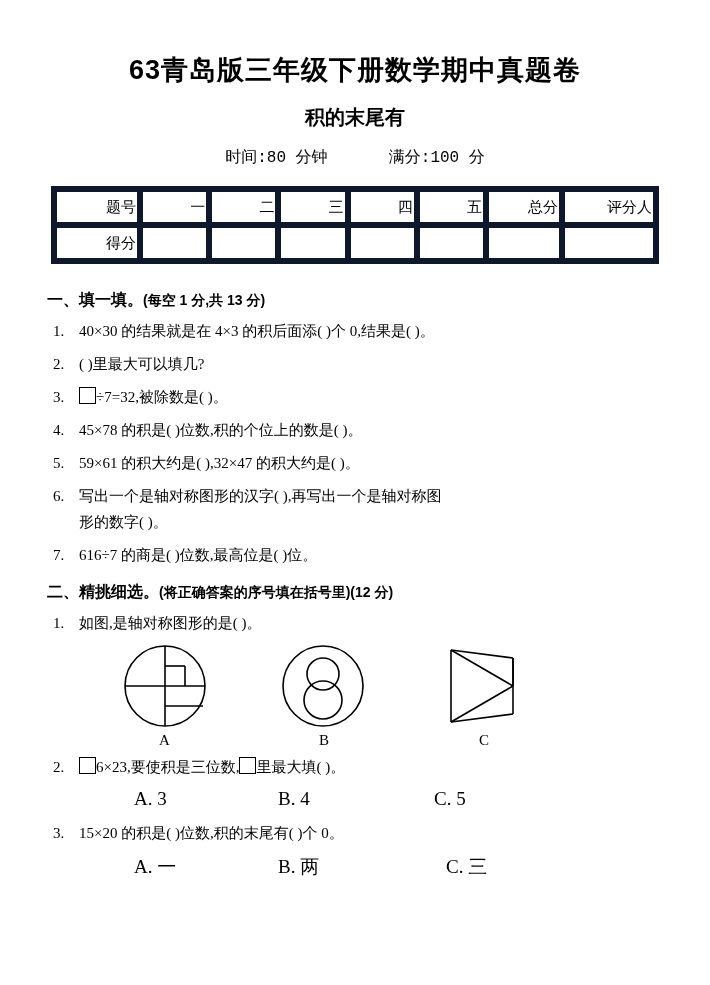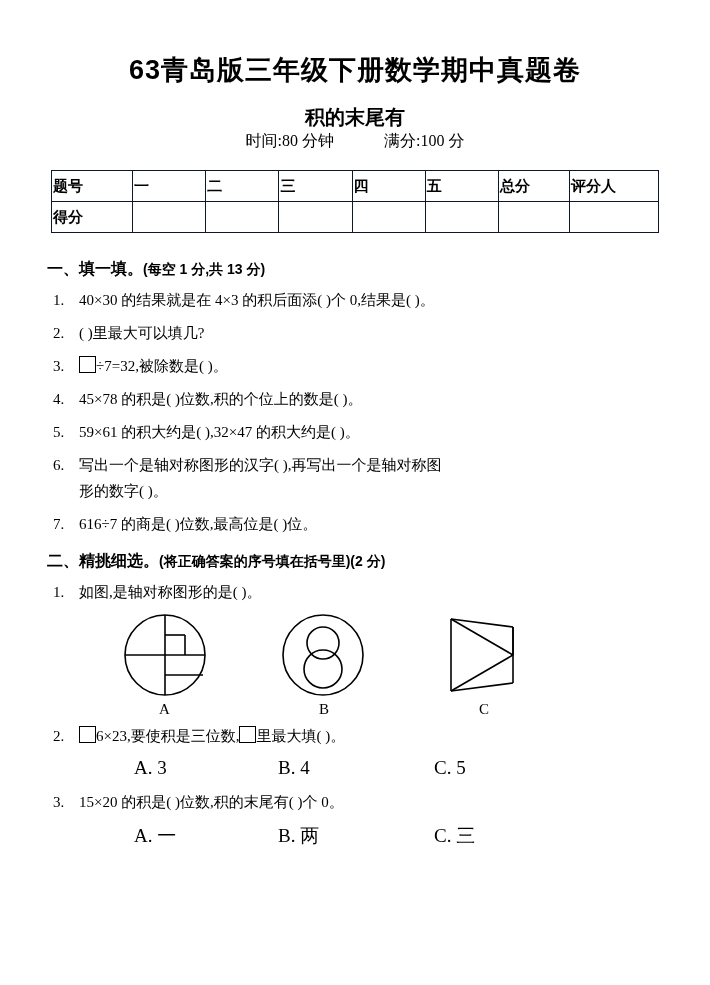--- a/index.html
+++ b/index.html
@@ -33,39 +33,40 @@
   .subtitle {
     text-align: center;
     font-family: "Liberation Sans", sans-serif;
     font-weight: bold;
     font-size: 20px;
     margin-top: 16px;
   }
   .timeline {
     text-align: center;
     font-size: 16px;
-    font-family: Liberation Serif, serif;
+    margin-top: 16px;
+    font-family: Liberation Mono, monospace;
   }
   .timeline .gap {
     display: inline-block;
     width: 42px;
   }
   table.score-table {
     border-collapse: collapse;
     margin: 18px auto 0 auto;
     width: 608px;
     table-layout: fixed;
   }
   table.score-table td {
-    border: 1px solid #0f172a;
+    border: 6px solid #0f172a;
     height: 28px;
-    text-align: left;
-    font-size: 15px;
-    font-family: "Liberation Sans", sans-serif;
-    font-weight: bold;
+    text-align: right;
+    font-size: 15px;
+    font-family: "Liberation Sans", sans-serif;
+    font-weight: normal;
   }
   .content {
     margin: 0 auto;
     width: 620px;
     padding-top: 14px;
   }
   .sec-head {
     font-family: "Liberation Sans", sans-serif;
     font-weight: bold;
     font-size: 16px;
@@ -212,21 +213,21 @@
       <span>写出一个是轴对称图形的汉字(        ),再写出一个是轴对称图</span>
       <span class="cont2">形的数字(        )。</span>
     </div>
 
     <div class="q">
       <span class="num">7.</span>
       <span>616÷7 的商是(        )位数,最高位是(        )位。</span>
     </div>
 
     <div class="sec-head" style="margin-top:14px">
-      <span>二、精挑细选。</span><span class="note">(将正确答案的序号填在括号里)(2 分)</span>
+      <span>二、精挑细选。</span><span class="note">(将正确答案的序号填在括号里)(12 分)</span>
     </div>
 
     <div class="q">
       <span class="num">1.</span>
       <span>如图,是轴对称图形的是(        )。</span>
     </div>
 
     <div class="shapes-row">
       <div class="shape" style="left:38px">
         <svg width="96" height="84" viewBox="0 0 96 84">
@@ -273,18 +274,18 @@
     </div>
 
     <div class="q" style="margin-top:10px">
       <span class="num">3.</span>
       <span>15×20 的积是(        )位数,积的末尾有(        )个 0。</span>
     </div>
 
     <div class="opts">
       <span class="opt" style="left:0px">A. 一</span>
       <span class="opt" style="left:144px">B. 两</span>
-      <span class="opt" style="left:300px">C. 三</span>
+      <span class="opt" style="left:312px">C. 三</span>
     </div>
 
   </div>
 
 </div>
 
 </body></html>

